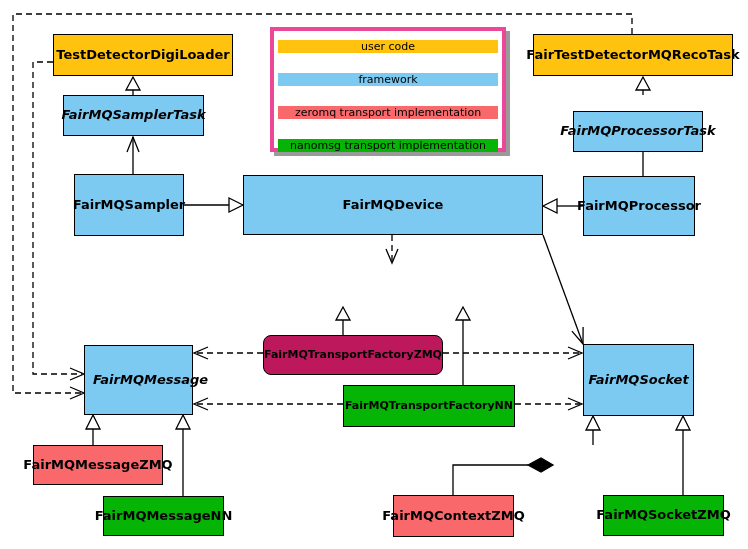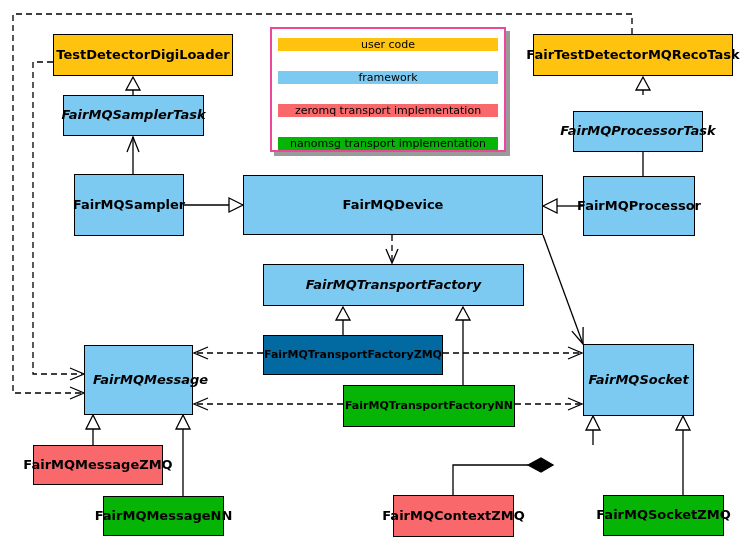--- a/index.html
+++ b/index.html
@@ -29,21 +29,21 @@
     font-size: 13px;
     color: #000000;
     line-height: 1.1;
     white-space: nowrap;
   }
   .legend {
     position: absolute;
     z-index: 2;
     box-sizing: border-box;
     background: #ffffff;
-    border: 2px solid #ec4899;
+    border: 4px solid #ec4899;
     box-shadow: 4px 4px 0 #9a9a9a;
     display: flex;
     flex-direction: column;
     justify-content: flex-start;
     align-items: center;
     padding: 9px 8px;
     gap: 20px;
   }
   .legend-bar {
     width: 220px;
@@ -150,25 +150,22 @@
   </div>
 
   <div class="node" style="left: 243px; top: 175px; width: 300px; height: 60px; background-color: rgb(124, 201, 241); font-style: normal;">
     <span>FairMQDevice</span>
   </div>
 
   <div class="node" style="left: 583px; top: 176px; width: 112px; height: 60px; background-color: rgb(124, 201, 241); font-style: normal;">
     <span>FairMQProcessor</span>
   </div>
 
-  <div class="node" style="left: 263px; top: 264px; width: 261px; height: 42px; background-color: rgb(124, 201, 241); font-style: italic;">
-    <span>FairMQTransportFactory</span>
-  </div>
-
-  <div class="node" style="left: 263px; top: 335px; width: 180px; height: 40px; font-size: 11px; background-color: #0369a1; font-style: normal;">
+
+  <div class="node" style="left: 263px; top: 335px; width: 180px; height: 40px; font-size: 11px; background-color: #be185d; font-style: normal; border-radius: 8px;">
     <span>FairMQTransportFactoryZMQ</span>
   </div>
 
   <div class="node" style="left: 343px; top: 385px; width: 172px; height: 42px; font-size: 11px; background-color: rgb(6, 180, 6); font-style: normal;">
     <span>FairMQTransportFactoryNN</span>
   </div>
 
   <div class="node" style="left: 84px; top: 345px; width: 109px; height: 70px; background-color: rgb(124, 201, 241); font-style: italic; padding-left: 24px;">
     <span>FairMQMessage</span>
   </div>

